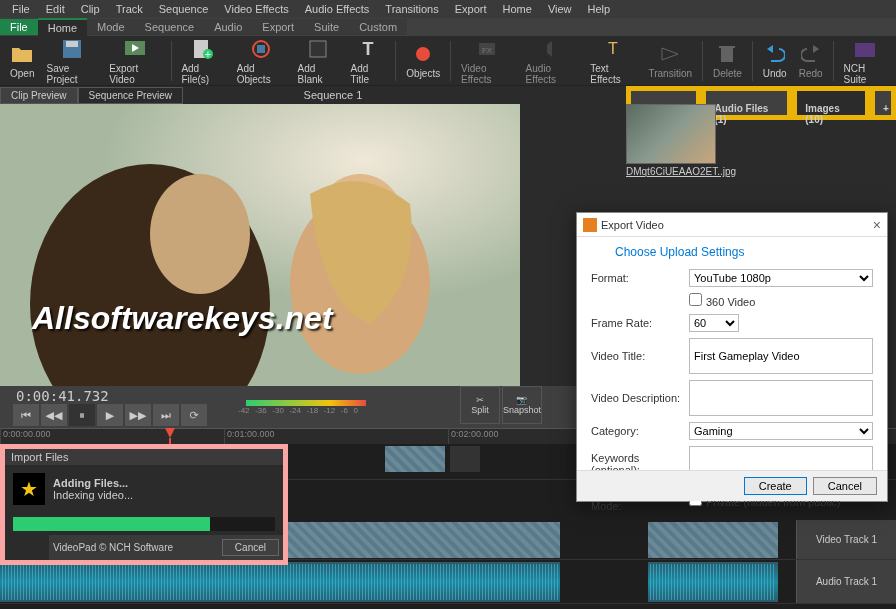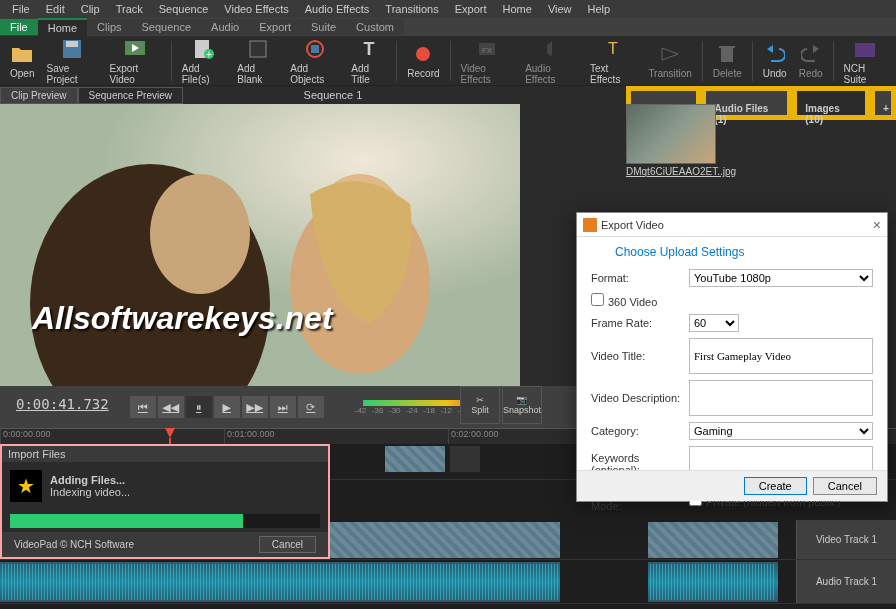--- a/index.html
+++ b/index.html
@@ -47,49 +47,49 @@
 .tracks { position: absolute; top: 444px; left: 0; right: 0; bottom: 0; background: #1e1e1e; }
 .track { height: 30px; border-bottom: 1px solid #333; display: flex; align-items: center; position: relative; }
 .track-header { position: absolute; right: 0; width: 100px; height: 100%; background: #404040; display: flex; align-items: center; justify-content: center; font-size: 10px; color: #ccc; border-left: 1px solid #555; }
 .clip { position: absolute; height: 26px; top: 2px; }
 .clip.video { background: repeating-linear-gradient(45deg, #5a7a8a, #5a7a8a 4px, #6a8a9a 4px, #6a8a9a 8px); }
 .clip.audio { background: linear-gradient(to bottom, #2b5a6b 0%, #1e8aa0 50%, #2b5a6b 100%); }
 .waveform { position: absolute; inset: 2px; background: repeating-linear-gradient(90deg, #3ab4d4 0px, #3ab4d4 1px, transparent 1px, transparent 3px); opacity: 0.7; }
 .fx-label { position: absolute; left: 2px; top: 0; font-size: 9px; color: #5bc; background: #1e3a4a; padding: 0 2px; }
 
 
-.import-dialog { position: absolute; top: 444px; left: 0; width: 330px; background: #2b2b2b; border: 2px solid #fca5a5; z-index: 50; }
+.import-dialog { position: absolute; top: 444px; left: 0; width: 288px; background: #2b2b2b; border: 5px solid #fca5a5; z-index: 50; }
 .import-title { background: #3a3a3a; padding: 2px 6px; font-size: 11px; color: #ccc; }
 .import-body { padding: 8px; display: flex; align-items: center; }
 .import-icon { width: 32px; height: 32px; background: #000; margin-right: 8px; display: flex; align-items: center; justify-content: center; color: #f1c40f; font-size: 20px; }
 .import-text { font-size: 11px; }
 .progress { height: 14px; background: #1a1a1a; margin: 4px 8px; }
 .progress-fill { height: 100%; width: 75%; background: #2ecc71; }
-.import-footer { display: flex; justify-content: space-between; align-items: center; padding: 4px 12px; background: #3a3a3a; font-size: 10px; }
+.import-footer { display: flex; justify-content: space-between; align-items: center; padding: 4px 4px; background: #3a3a3a; font-size: 10px; margin-left: 44px; }
 .import-btn { background: #404040; border: 1px solid #666; padding: 2px 12px; cursor: pointer; color: #ccc; font-size: 10px; }
 
 
 .media-tabs { position: absolute; top: 86px; right: 0; width: 270px; height: 18px; background: #2b2b2b; display: flex; }
 .media-tab { padding: 12px 8px; background: #404040; font-size: 10px; border: 5px solid #eab308; cursor: pointer; font-weight: bold; }
 .media-tab.active { background: #2b2b2b; }
 .media-tab-add { width: 18px; text-align: center; }
 .thumb-area { position: absolute; top: 104px; right: 170px; width: 100px; height: 90px; }
 .thumb { width: 90px; height: 60px; background: linear-gradient(135deg, #5a6b5f, #8b9a8e, #c9a67a); border: 1px solid #666; }
 .thumb-name { font-size: 10px; color: #ccc; margin-top: 2px; text-decoration: underline; }
 
 
 .export-dialog { position: absolute; top: 212px; right: 8px; width: 312px; height: 290px; background: #fff; border: 1px solid #888; box-shadow: 0 4px 20px rgba(0,0,0,.5); z-index: 100; color: #333; font-size: 11px; }
 .export-titlebar { height: 24px; display: flex; align-items: center; padding: 0 6px; border-bottom: 1px solid #ddd; }
 .export-titlebar .icon { width: 14px; height: 14px; background: #e67e22; margin-right: 4px; }
 .export-close { margin-left: auto; cursor: pointer; font-size: 14px; color: #666; }
 .export-body { padding: 8px 14px; }
 .export-heading { color: #0078d4; font-size: 12px; margin-bottom: 10px; margin-left: 24px; }
 .export-row { display: flex; align-items: center; margin-bottom: 6px; font-size: 11px; }
 .export-label { width: 98px; color: #333; }
-.export-input { flex: 1; border: 1px solid #bbb; padding: 17px 4px; font-size: 11px; height: 18px; background: #fff; font-family: Liberation Serif, serif; }
+.export-input { flex: 1; border: 1px solid #bbb; padding: 17px 4px; font-size: 11px; height: 18px; background: #fff; }
 .export-select { flex: 1; border: 1px solid #bbb; font-size: 11px; height: 18px; background: #fff; }
 .export-check { margin-right: 4px; }
 .export-footer { position: absolute; bottom: 0; left: 0; right: 0; padding: 6px 10px; display: flex; justify-content: flex-end; gap: 6px; background: #f0f0f0; border-top: 1px solid #ddd; }
 .export-btn { border: 1px solid #888; background: #e8e8e8; padding: 2px 14px; font-size: 11px; cursor: pointer; }
 .export-btn.primary { border-color: #0078d4; }
 
 
 .watermark { position: absolute; top: 300px; left: 32px; font-size: 32px; font-weight: bold; font-style: italic; color: #fff; text-shadow: 2px 2px 2px rgba(0,0,0,.8); z-index: 60; pointer-events: none; }
 
 
@@ -113,21 +113,21 @@
   <span>Transitions</span>
   <span>Export</span>
   <span>Home</span>
   <span>View</span>
   <span>Help</span>
 </div>
 
 <div class="ribbon-tabs">
   <div class="ribbon-tab">File</div>
   <div class="ribbon-tab active">Home</div>
-  <div class="ribbon-tab inactive">Clips</div>
+  <div class="ribbon-tab inactive">Mode</div>
   <div class="ribbon-tab inactive">Sequence</div>
   <div class="ribbon-tab inactive">Audio</div>
   <div class="ribbon-tab inactive">Export</div>
   <div class="ribbon-tab inactive">Suite</div>
   <div class="ribbon-tab inactive">Custom</div>
 </div>
 
 <div class="ribbon">
   <div class="ribbon-btn">
       <span class="icon">
@@ -162,50 +162,50 @@
           <rect x="1" y="1" width="14" height="18" fill="#ccc"></rect>
           <circle cx="15" cy="15" r="5" fill="#2ecc71"></circle>
           <text x="15" y="19" fill="#fff" font-size="10" text-anchor="middle">+</text>
         </svg>
       </span>
       <span>Add File(s)</span>
     </div>
   <div class="ribbon-btn">
       <span class="icon">
         <svg width="20" height="20">
-          <rect x="2" y="2" width="16" height="16" fill="#333" stroke="#888"></rect>
-        </svg>
-      </span>
-      <span>Add Blank</span>
-    </div>
-  <div class="ribbon-btn">
-      <span class="icon">
-        <svg width="20" height="20">
           <circle cx="10" cy="10" r="8" fill="none" stroke="#e74c3c" stroke-width="2"></circle>
           <rect x="6" y="6" width="8" height="8" fill="#4a7aa0"></rect>
         </svg>
       </span>
       <span>Add Objects</span>
     </div>
   <div class="ribbon-btn">
       <span class="icon">
         <svg width="20" height="20">
+          <rect x="2" y="2" width="16" height="16" fill="#333" stroke="#888"></rect>
+        </svg>
+      </span>
+      <span>Add Blank</span>
+    </div>
+  <div class="ribbon-btn">
+      <span class="icon">
+        <svg width="20" height="20">
           <text x="10" y="16" fill="#ccc" font-size="18" text-anchor="middle" font-weight="bold">T</text>
         </svg>
       </span>
       <span>Add Title</span>
     </div>
   <div class="ribbon-sep"></div>
   <div class="ribbon-btn">
       <span class="icon">
         <svg width="20" height="20">
           <circle cx="10" cy="10" r="7" fill="#e74c3c"></circle>
         </svg>
       </span>
-      <span>Record</span>
+      <span>Objects</span>
     </div>
   <div class="ribbon-sep"></div>
   <div class="ribbon-btn" style="opacity:.6">
       <span class="icon">
         <svg width="20" height="20">
           <rect x="2" y="4" width="16" height="12" fill="#555"></rect>
           <text x="10" y="14" fill="#aaa" font-size="8" text-anchor="middle">FX</text>
         </svg>
       </span>
       <span>Video Effects</span>
@@ -303,21 +303,21 @@
     <path d="M310 90 Q360 60 410 100 Q420 180 370 220 Q320 200 310 90" fill="#d4b068"></path>
   </svg>
 </div>
 
 <div class="thumb-area">
   <div class="thumb"></div>
   <div class="thumb-name">DMqt6CiUEAAO2ET..jpg</div>
 </div>
 
 <div class="transport">
-  <div style="display:flex;text-decoration:underline;">
+  <div style="display:flex;flex-direction:column;">
     <div class="timecode">0:00:41.732</div>
     <div style="display:flex;margin-left:8px">
       <div class="transport-btn">⏮</div>
       <div class="transport-btn">◀◀</div>
       <div class="transport-btn" style="background:#333">⏸</div>
       <div class="transport-btn">▶</div>
       <div class="transport-btn">▶▶</div>
       <div class="transport-btn">⏭</div>
       <div class="transport-btn">⟳</div>
     </div>
@@ -402,21 +402,21 @@
     <span class="icon"></span>
     <span>Export Video</span>
     <span class="export-close">×</span>
   </div>
   <div class="export-body">
     <div class="export-heading">Choose Upload Settings</div>
     <div class="export-row">
       <span class="export-label">Format:</span>
       <select class="export-select"><option>YouTube 1080p</option></select>
     </div>
-    <div class="export-row" style="gap:36px">
+    <div class="export-row" style="margin-left:98px;gap:36px">
       <label><input type="checkbox" class="export-check" style=""><span>360 Video</span></label>
     </div>
     <div class="export-row">
       <span class="export-label">Frame Rate:</span>
       <select class="export-select" style="flex:0 0 50px"><option>60</option></select>
     </div>
     <div class="export-row">
       <span class="export-label">Video Title:</span>
       <input class="export-input" value="First Gameplay Video" style="">
     </div>

